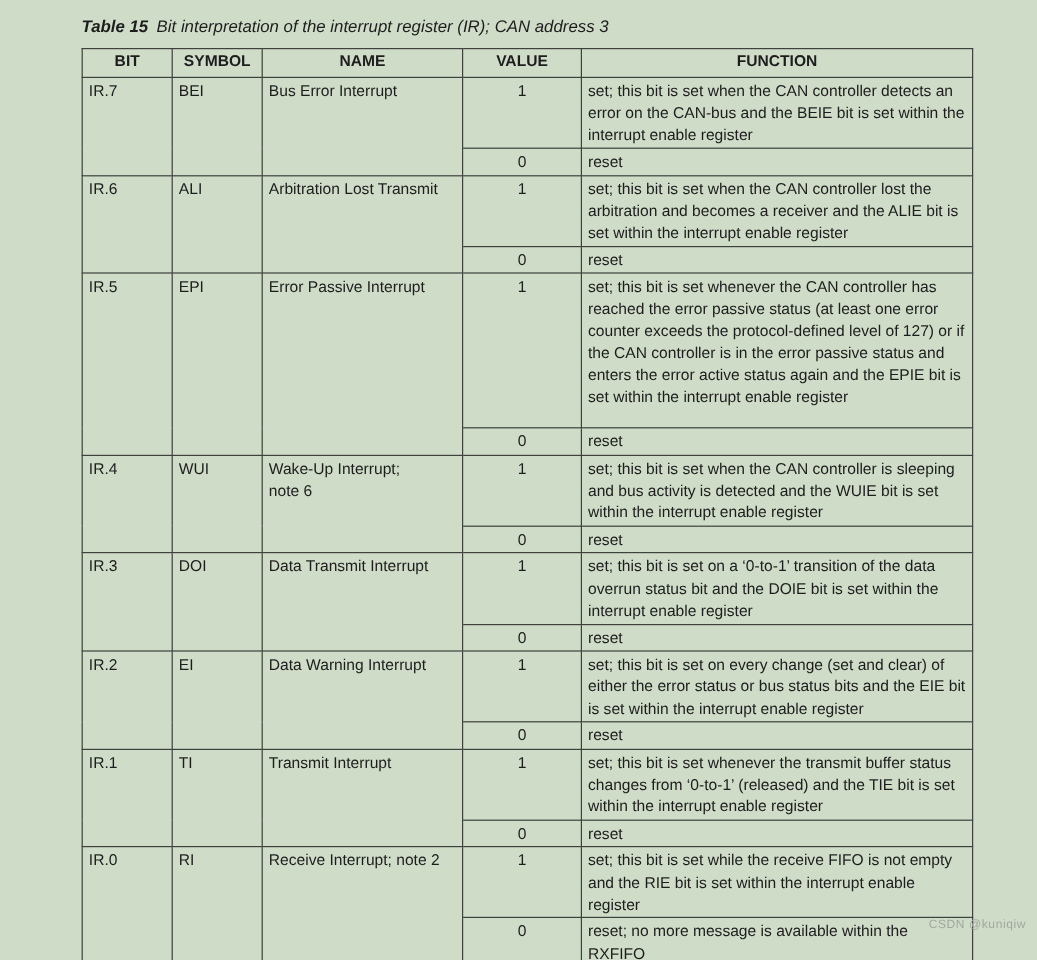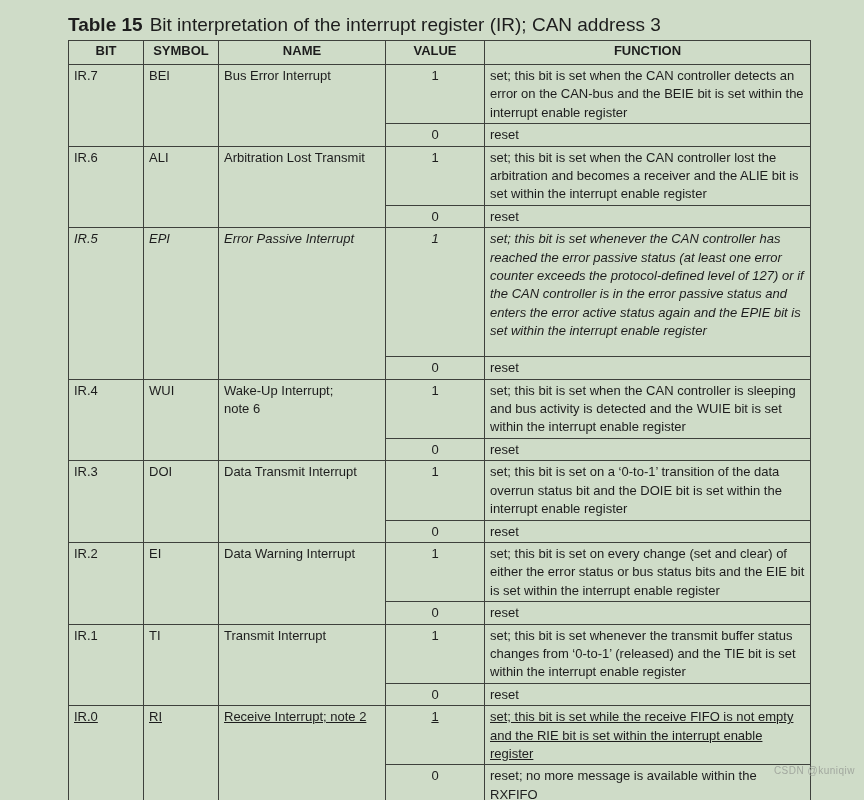--- a/index.html
+++ b/index.html
@@ -6,21 +6,21 @@
   body {
     width: 864px; height: 800px;
     background: #cfdcc8;
     font-family: "Liberation Sans", sans-serif;
     color: #1d1d1d;
     position: relative;
     overflow: hidden;
   }
   .caption {
     position: absolute; left: 68px; top: 14px;
-    font-size: 19px; white-space: nowrap;
+    font-size: 14px; white-space: nowrap; font-style: italic;
   }
   .cap-label { font-weight: bold; margin-right: 7px; }
   table.ir {
     position: absolute; left: 68px; top: 40px;
     width: 742px;
     border-collapse: collapse; table-layout: fixed;
   }
   .ir th, .ir td {
     border: 1px solid #3e413c;
     vertical-align: top;
@@ -29,22 +29,22 @@
     overflow: hidden;
   }
   .ir th {
     font-weight: bold; text-align: center;
     height: 19px; padding: 2px;
   }
   .ir td { line-height: 18.4px; }
   td.c-name { white-space: pre-line; }
   td.c-val { text-align: center; padding-left: 2px; padding-right: 2px; }
   tr.h-set   { height: 59px; }
-  tr.h-set-l { height: 129px; font-style: italic; }
-  tr.h-set-s { height: 57px; text-decoration: underline; }
+  tr.h-set-l { height: 129px; }
+  tr.h-set-s { height: 57px; }
   tr.h-rst   { height: 21px; }
   tr.h-rst-l { height: 40px; }
   .watermark {
     position: absolute; right: 9px; top: 765px;
     font-size: 10px; color: #a2a89f;
     letter-spacing: 0.5px; white-space: nowrap;
   }
 </style>
 </head>
 <body>

